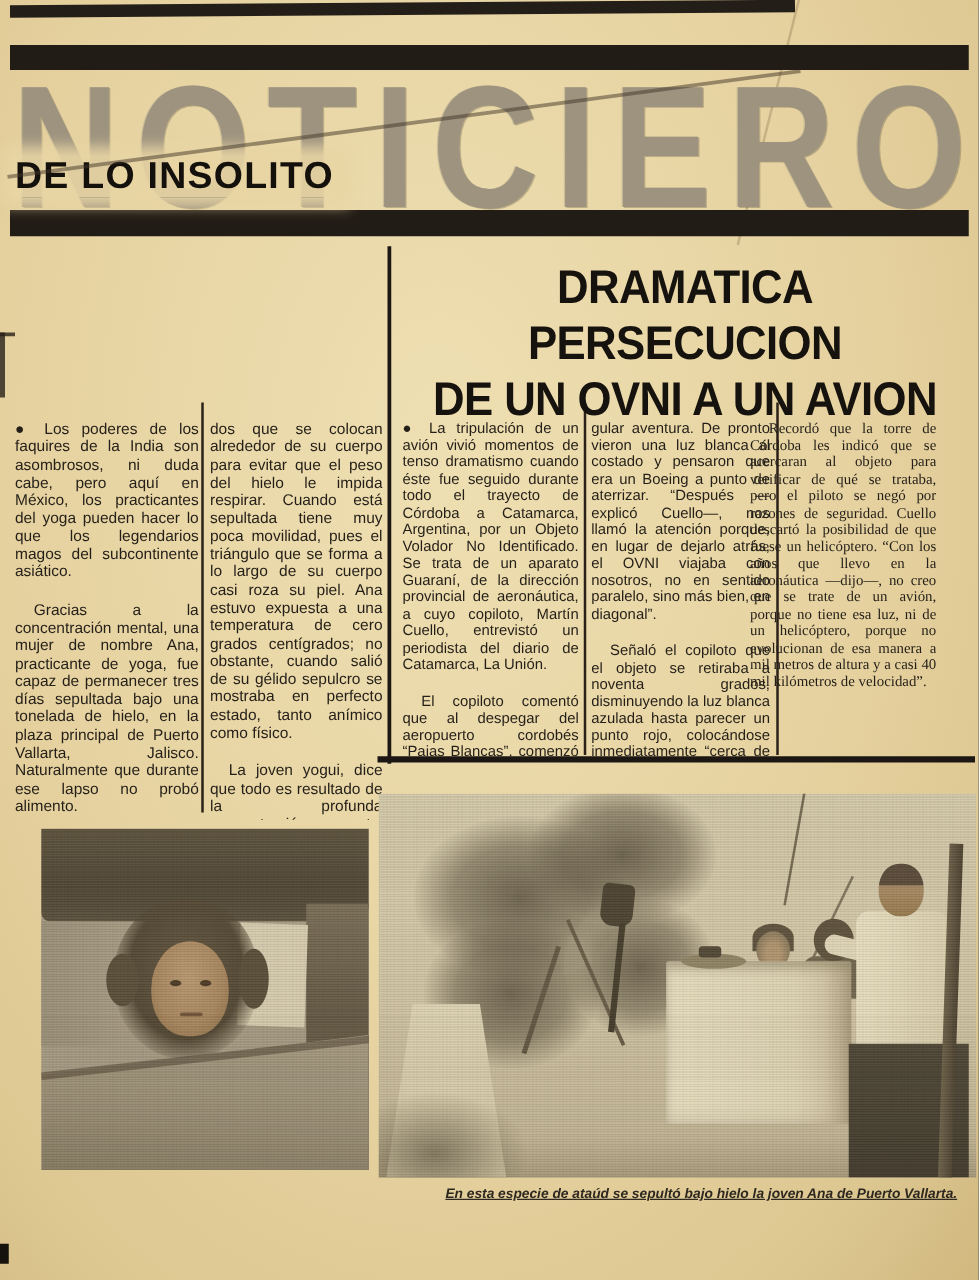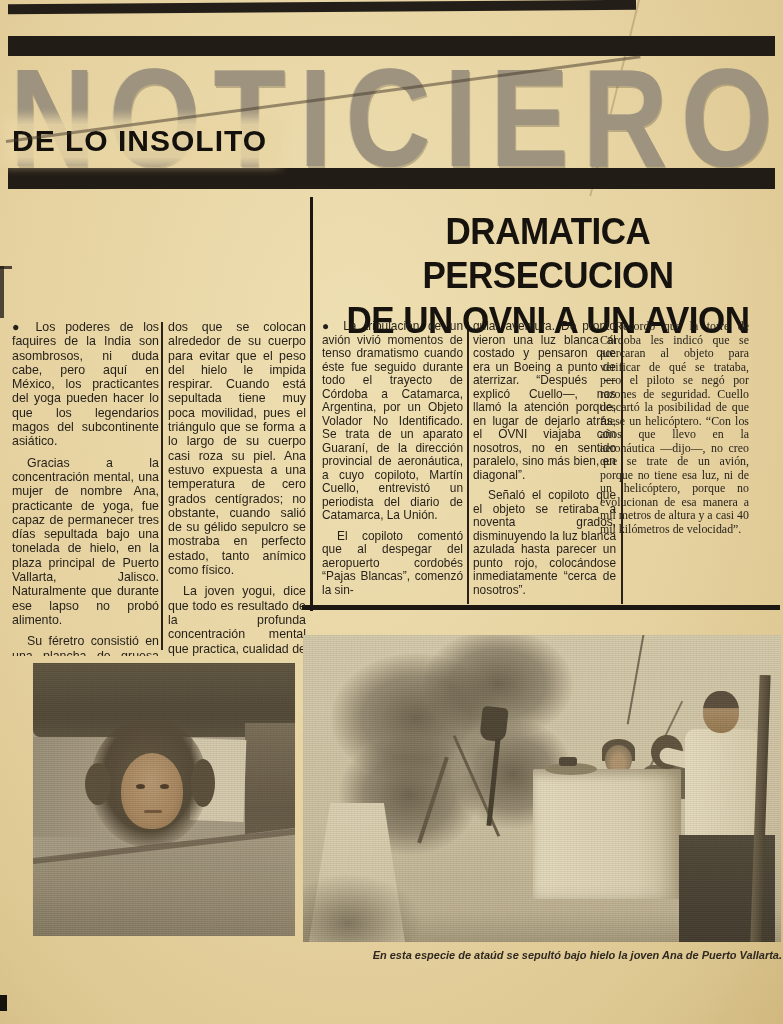--- a/index.html
+++ b/index.html
@@ -48,21 +48,21 @@
   .a1c1{left:12px;width:147px;height:336px;}
   .a1c2{left:168px;width:138px;height:336px;}
   .a2c1{left:322px;width:141px;height:285px;}
   .a2c2{left:473px;width:143px;height:285px;}
   .a2c3{left:600px;width:149px;height:285px;font-family:Liberation Serif, serif;}
   .col-div{position:absolute;background:#2b2119;width:2px;}
   .a1-div{left:161px;top:322px;height:328px;}
   .a2-div1{left:467px;top:322px;height:282px;}
   .a2-div2{left:621px;top:322px;height:282px;}
   .a2-rule{position:absolute;left:302px;top:605px;width:478px;height:5px;background:#1c1712;}
-  .bodycol p{margin:0 0 7px;}
+  .bodycol p{margin:16px 0 7px;}
   .indent{text-indent:15px;}
   
   .photo{position:absolute;overflow:hidden;}
   .photo-tone::before{content:"";position:absolute;inset:0;background:rgba(150,125,80,0.10);pointer-events:none;z-index:5;}
   .grain::after{content:"";position:absolute;inset:0;z-index:6;pointer-events:none;
     background:repeating-linear-gradient(0deg, rgba(0,0,0,0.05) 0 1px, rgba(255,255,255,0.035) 1px 2px),
                repeating-linear-gradient(90deg, rgba(0,0,0,0.022) 0 1px, transparent 1px 3px);}
   .photo1{left:33px;top:663px;width:262px;height:273px;background:#a89d88;}
   .p1-top{position:absolute;left:0;top:0;width:100%;height:74px;border-radius:0 0 12px 7px;
     background:linear-gradient(180deg,#59503e,#4b4334 70%,#554c3b);}
@@ -120,21 +120,21 @@
   .p2-man-arm{position:absolute;left:356px;top:118px;width:60px;height:16px;border-radius:8px;background:#e6dcc0;transform:rotate(14deg);}
   .p2-man-lower{position:absolute;left:376px;top:200px;width:96px;height:107px;
     background:linear-gradient(180deg,#4a4336,#3a342a);}
   .p2-pole{position:absolute;left:452px;top:40px;width:11px;height:267px;
     background:linear-gradient(90deg,#6a5f4a,#473e2f);transform:rotate(2deg);}
   .p2-wire1{position:absolute;left:332px;top:-6px;width:2px;height:96px;background:rgba(90,80,62,0.8);transform:rotate(10deg);}
   .p2-wire2{position:absolute;left:352px;top:60px;width:2px;height:120px;background:rgba(90,80,62,0.7);transform:rotate(26deg);}
   
   .caption{font-weight:bold;font-style:italic;color:#2e2820;font-size:11px;line-height:1.4;}
   .cap1{position:absolute;left:9px;top:941px;width:300px;}
-  .cap2{position:absolute;left:340px;top:948px;width:442px;text-align:right;}
+  .cap2{position:absolute;left:340px;top:948px;width:442px;text-align:center;text-decoration:underline;}
 </style>
 </head>
 <body>
 
 <div class="page">
 
   <div class="top-strip"></div>
   <div class="crease-tr"></div>
   <div class="mark-left-v"></div>
   <div class="mark-left-h"></div>

